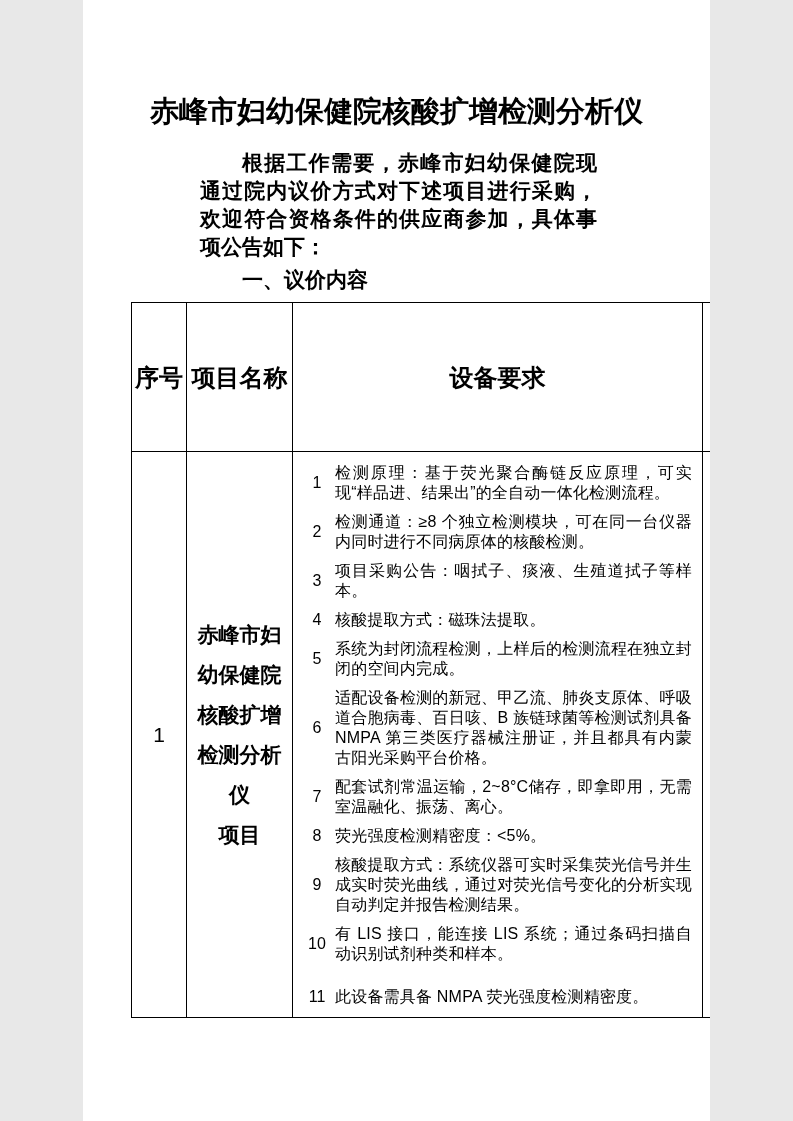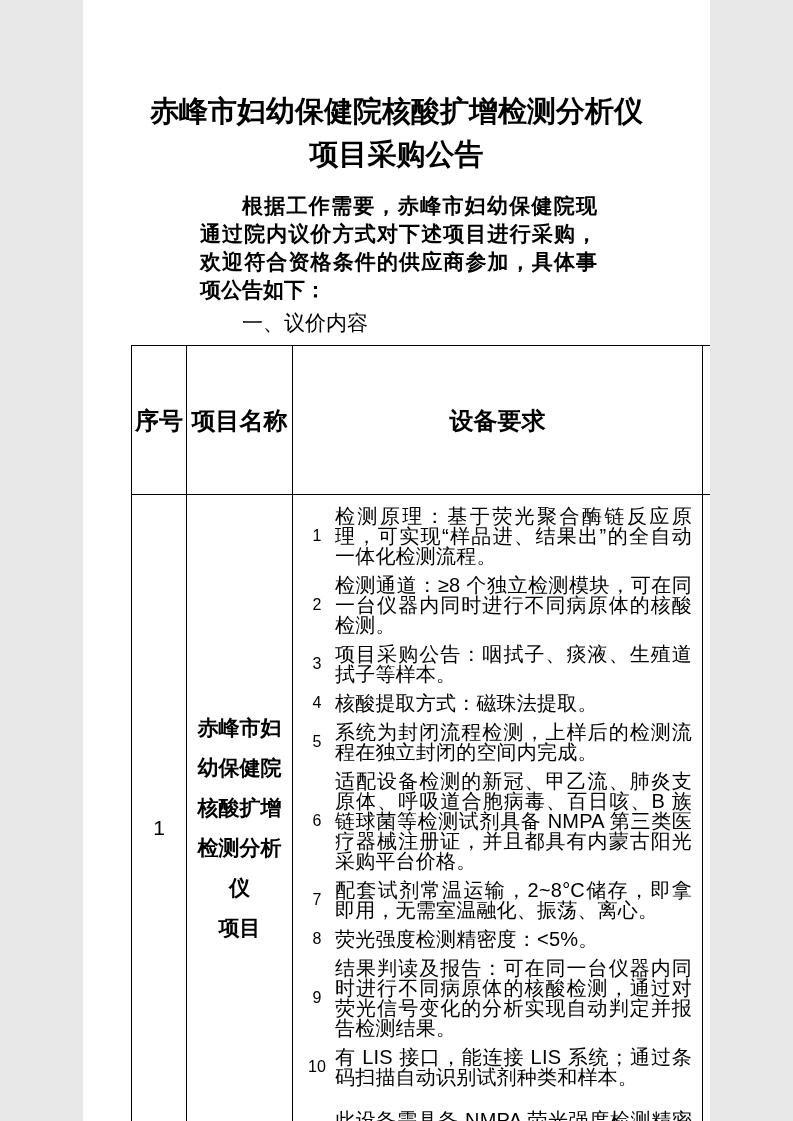--- a/index.html
+++ b/index.html
@@ -25,21 +25,21 @@
     margin: 16px 113px 0 117px;
     font-size: 21px;
     font-weight: 600;
     line-height: 28px;
     text-align: justify;
     text-indent: 2em;
   }
   .section-heading {
     margin: 6px 0 0 159px;
     font-size: 21px;
-    font-weight: 400;
+    font-weight: 700;
     line-height: 26px;
   }
   table.procurement {
     margin: 9px 0 0 48px;
     border-collapse: collapse;
     table-layout: fixed;
     width: 721px;
   }
   table.procurement th,
   table.procurement td {
@@ -82,33 +82,32 @@
   .req-no {
     width: 36px;
     flex: 0 0 36px;
     text-align: center;
     font-size: 16px;
     line-height: 20px;
   }
   .req-text {
     flex: 1 1 auto;
     text-align: justify;
-    font-size: 20px;
+    font-size: 16px;
     line-height: 20px;
     letter-spacing: 0.2px;
   }
 </style>
 </head>
 <body>
 
 <div class="page">
 
   <div class="doc-title">
     <div>赤峰市妇幼保健院核酸扩增检测分析仪</div>
-    <div>项目采购公告</div>
   </div>
 
   <p class="intro">根据工作需要，赤峰市妇幼保健院现通过院内议价方式对下述项目进行采购，欢迎符合资格条件的供应商参加，具体事项公告如下：</p>
 
   <div class="section-heading">一、议价内容</div>
 
   <table class="procurement">
     <colgroup>
       <col style="width:55px">
       <col style="width:106px">
@@ -168,21 +167,21 @@
     <div class="req-text">配套试剂常温运输，2~8°C储存，即拿即用，无需室温融化、振荡、离心。</div>
   </div>
 
   <div class="req-item">
     <div class="req-no">8</div>
     <div class="req-text">荧光强度检测精密度：&lt;5%。</div>
   </div>
 
   <div class="req-item">
     <div class="req-no">9</div>
-    <div class="req-text">结果判读及报告：可在同一台仪器内同时进行不同病原体的核酸检测，通过对荧光信号变化的分析实现自动判定并报告检测结果。</div>
+    <div class="req-text">核酸提取方式：系统仪器可实时采集荧光信号并生成实时荧光曲线，通过对荧光信号变化的分析实现自动判定并报告检测结果。</div>
   </div>
 
   <div class="req-item">
     <div class="req-no">10</div>
     <div class="req-text">有 LIS 接口，能连接 LIS 系统；通过条码扫描自动识别试剂种类和样本。</div>
   </div>
 
   <div class="req-item">
     <div class="req-no">11</div>
     <div class="req-text">此设备需具备 NMPA 荧光强度检测精密度。</div>

